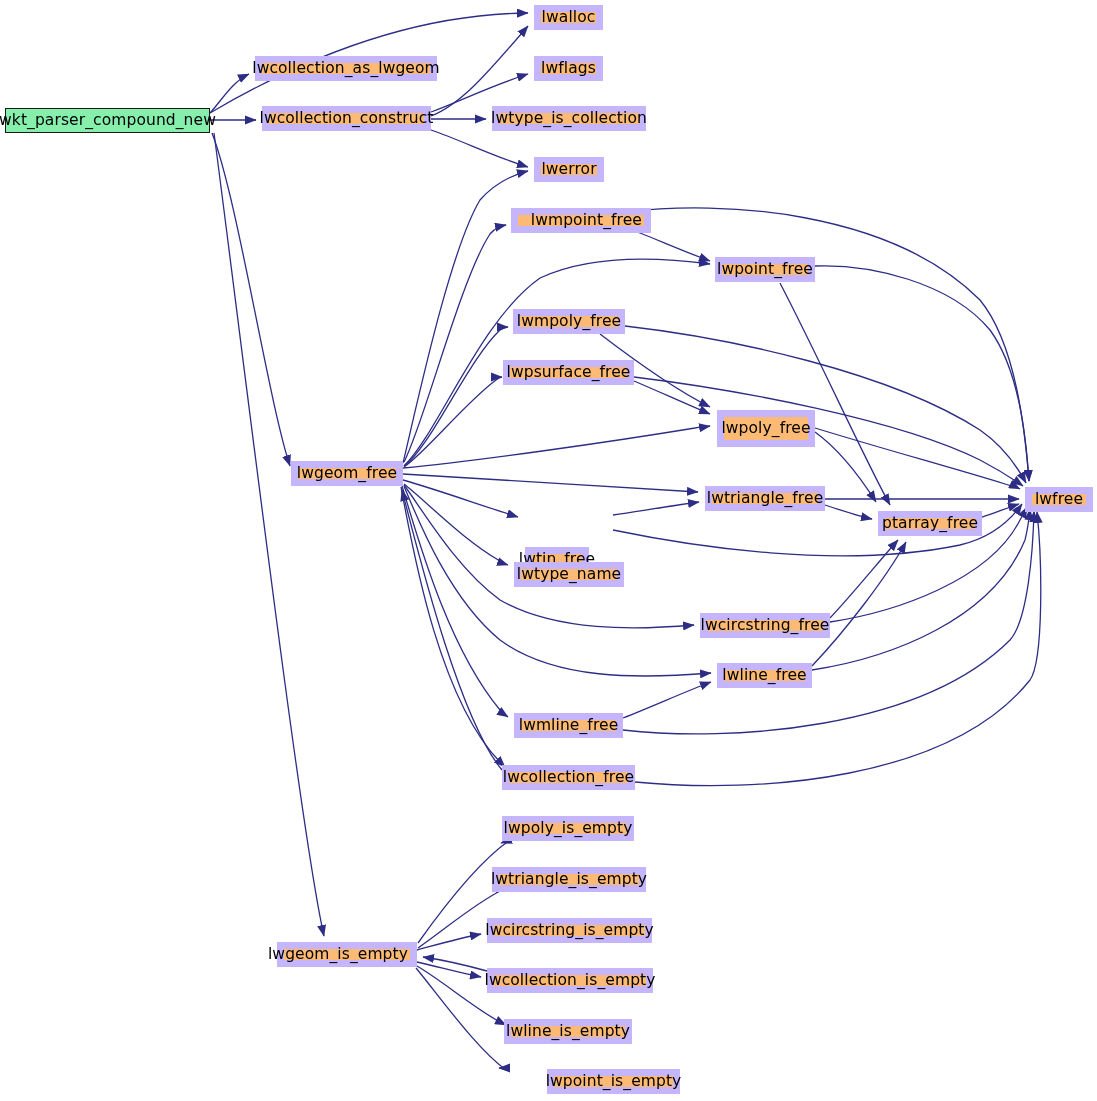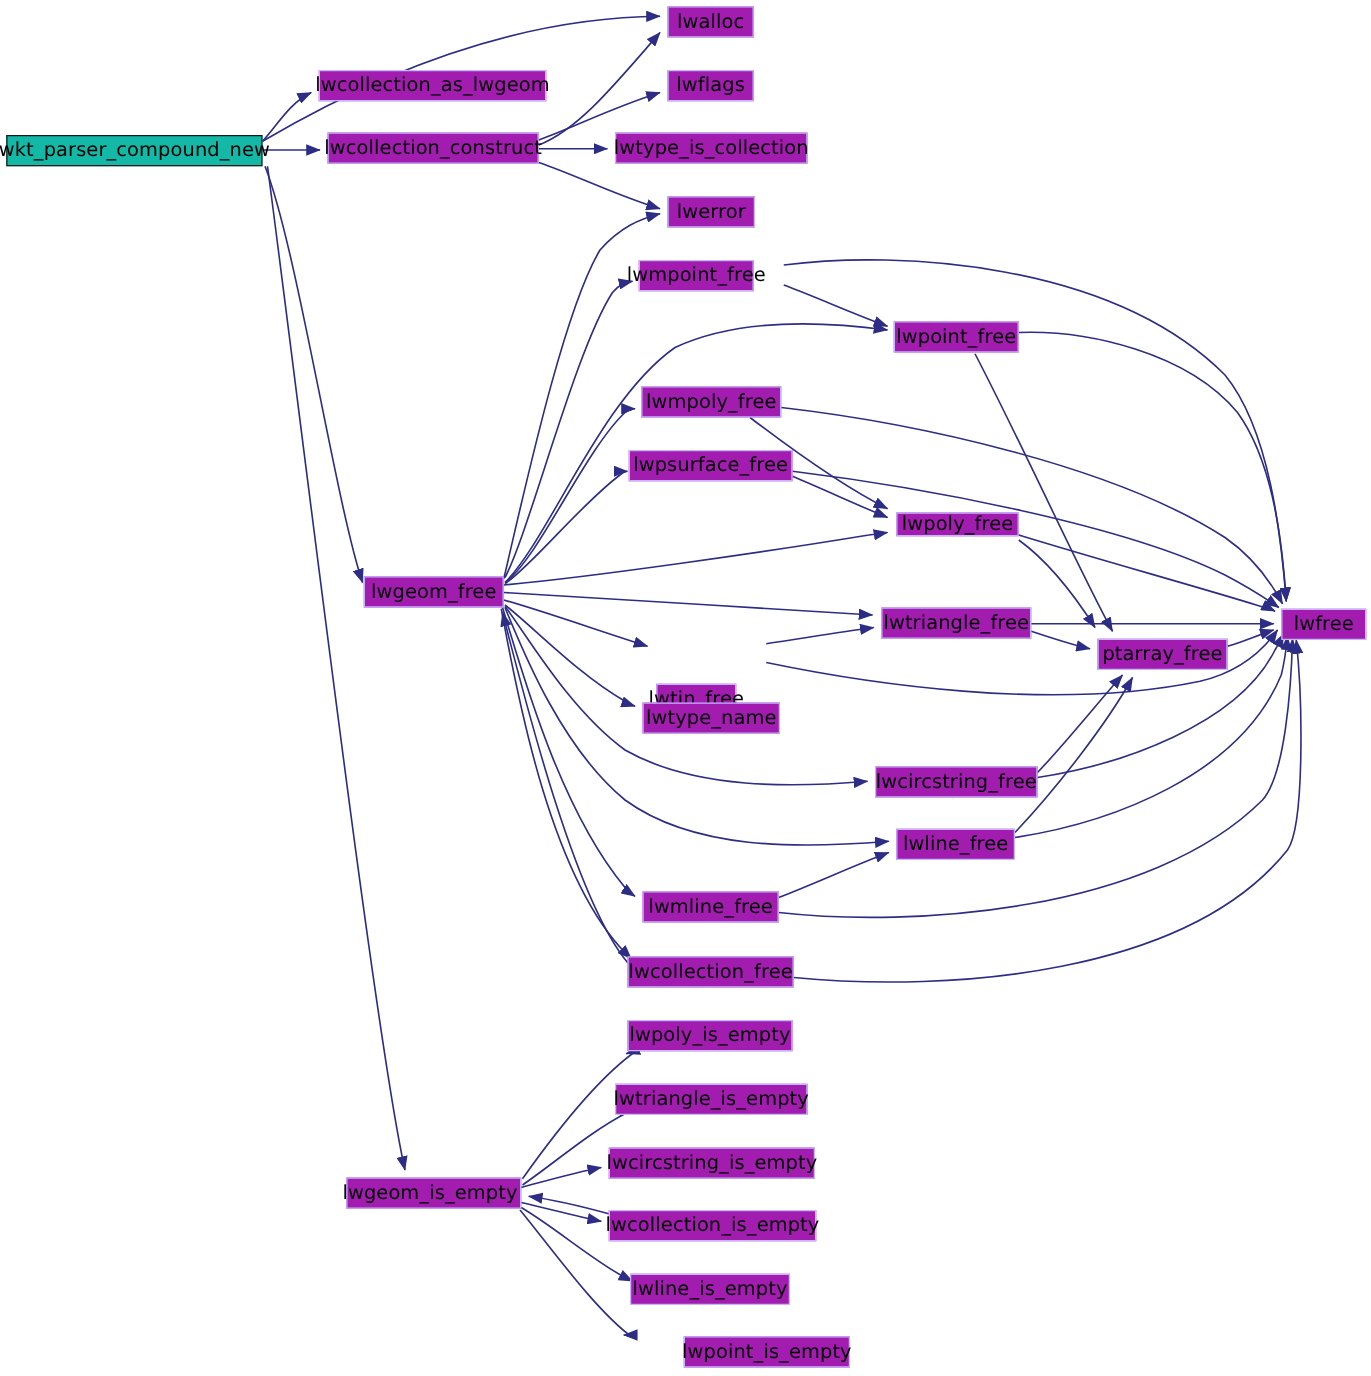--- a/index.html
+++ b/index.html
@@ -19,33 +19,33 @@
     position: absolute;
     left: 0;
     top: 0;
     width: 1097px;
     height: 1101px;
     pointer-events: none;
   }
   .node {
     position: absolute;
     box-sizing: border-box;
-    border: 1px solid #c4b5fd;
-    background: #a21caf;
+    border: 7px solid #c4b5fd;
+    background: #fdba74;
     color: #000000;
     font-size: 15.5px;
     line-height: 1;
     display: flex;
     align-items: center;
     justify-content: center;
     white-space: nowrap;
     letter-spacing: 0.1px;
   }
   .node.root {
-    background: #14b8a6;
+    background: #86efac;
     border: 1.6px solid #1a1a1a;
   }
   .node-label {
     display: block;
     padding: 0 2px;
   }
 </style>
 </head>
 <body>
 
@@ -128,33 +128,33 @@
       </div>
       <div class="node" style="left: 262px; top: 106px; width: 169px; height: 25px;">
         <span class="node-label">lwcollection_construct</span>
       </div>
       <div class="node" style="left: 492px; top: 106px; width: 154px; height: 25px;">
         <span class="node-label">lwtype_is_collection</span>
       </div>
       <div class="node" style="left: 534px; top: 157px; width: 70px; height: 25px;">
         <span class="node-label">lwerror</span>
       </div>
-      <div class="node" style="left: 511px; top: 208px; width: 92px; height: 25px;">
+      <div class="node" style="left: 511px; top: 208px; width: 140px; height: 25px; justify-content: flex-end;">
         <span class="node-label">lwmpoint_free</span>
       </div>
       <div class="node" style="left: 715px; top: 257px; width: 100px; height: 25px;">
         <span class="node-label">lwpoint_free</span>
       </div>
       <div class="node" style="left: 513px; top: 309px; width: 112px; height: 25px;">
         <span class="node-label">lwmpoly_free</span>
       </div>
       <div class="node" style="left: 503px; top: 360px; width: 131px; height: 25px;">
         <span class="node-label">lwpsurface_free</span>
       </div>
-      <div class="node" style="left: 717px; top: 410px; width: 98px; height: 19px;">
+      <div class="node" style="left: 717px; top: 410px; width: 98px; height: 37px;">
         <span class="node-label">lwpoly_free</span>
       </div>
       <div class="node" style="left: 291px; top: 461px; width: 112px; height: 25px;">
         <span class="node-label">lwgeom_free</span>
       </div>
       <div class="node" style="left: 705px; top: 486px; width: 120px; height: 25px;">
         <span class="node-label">lwtriangle_free</span>
       </div>
       <div class="node" style="left: 1025px; top: 487px; width: 68px; height: 25px;">
         <span class="node-label">lwfree</span>

